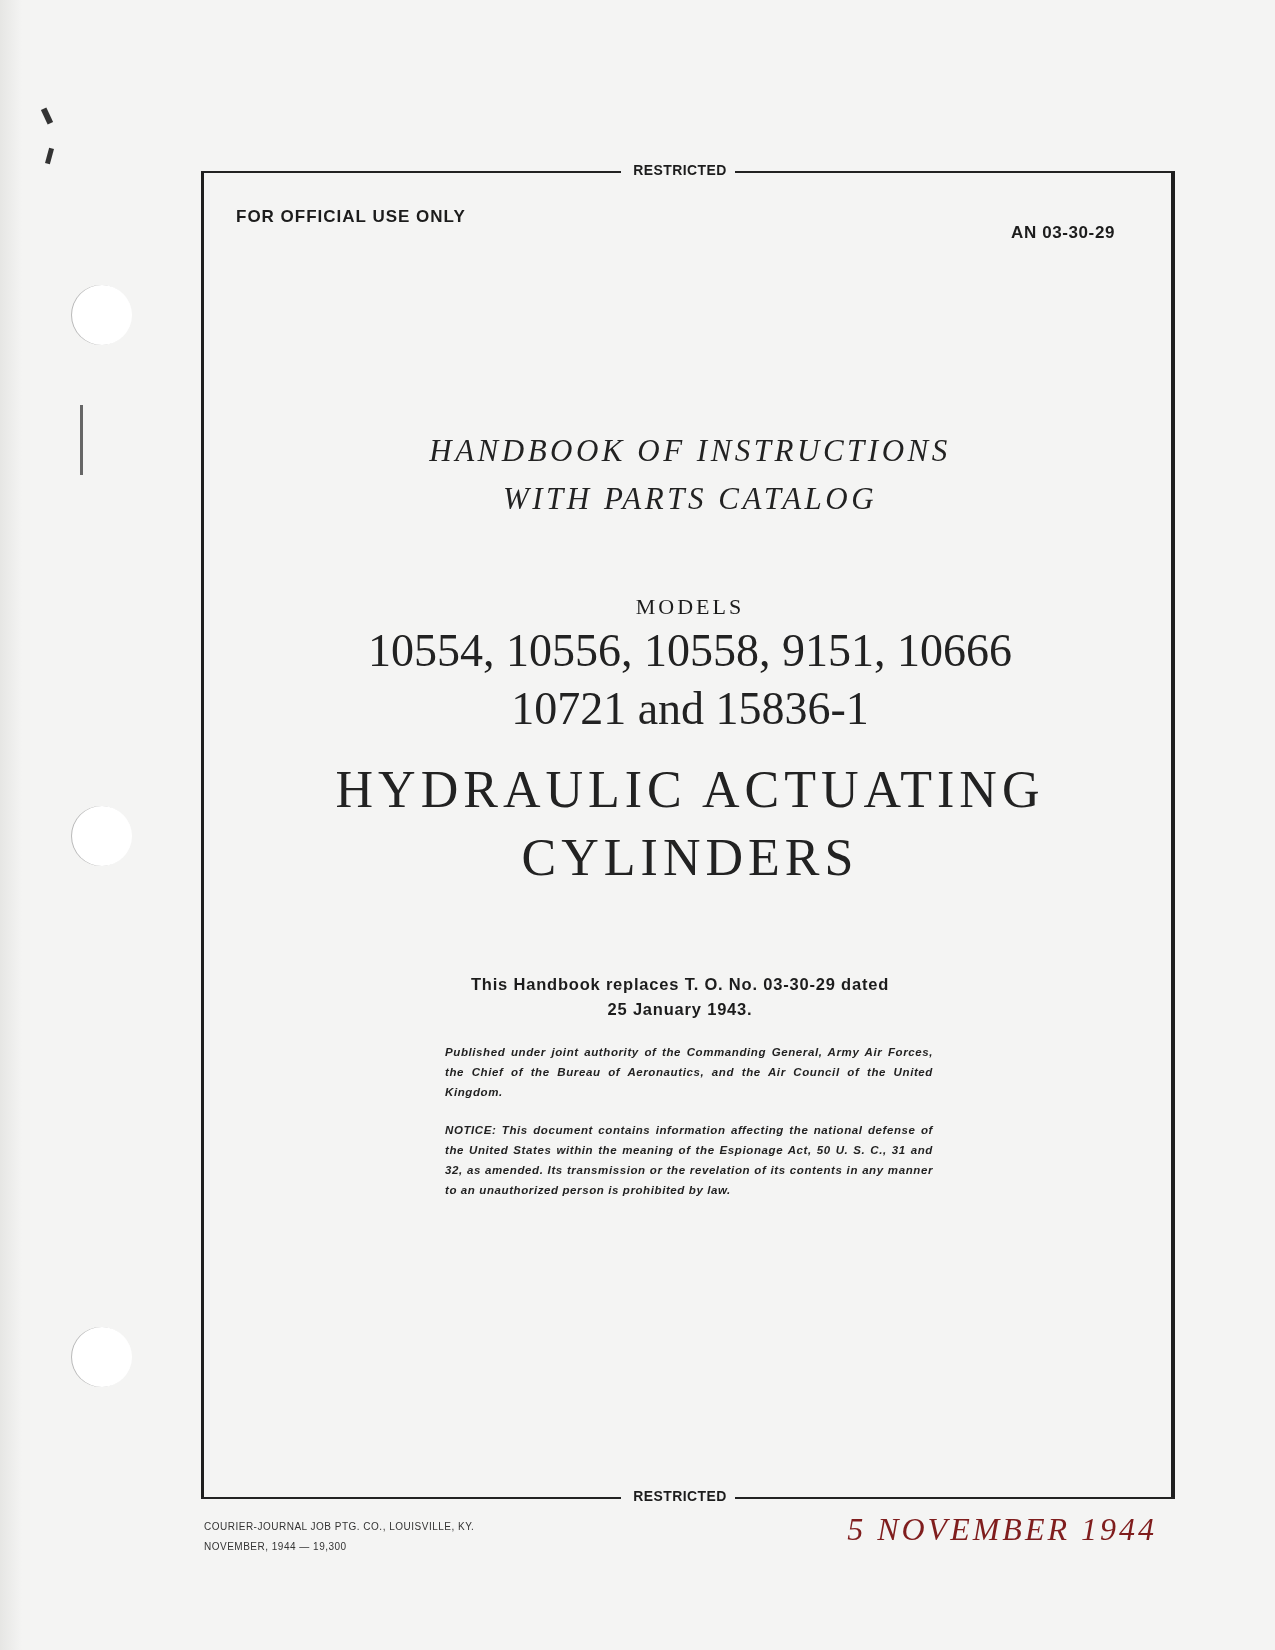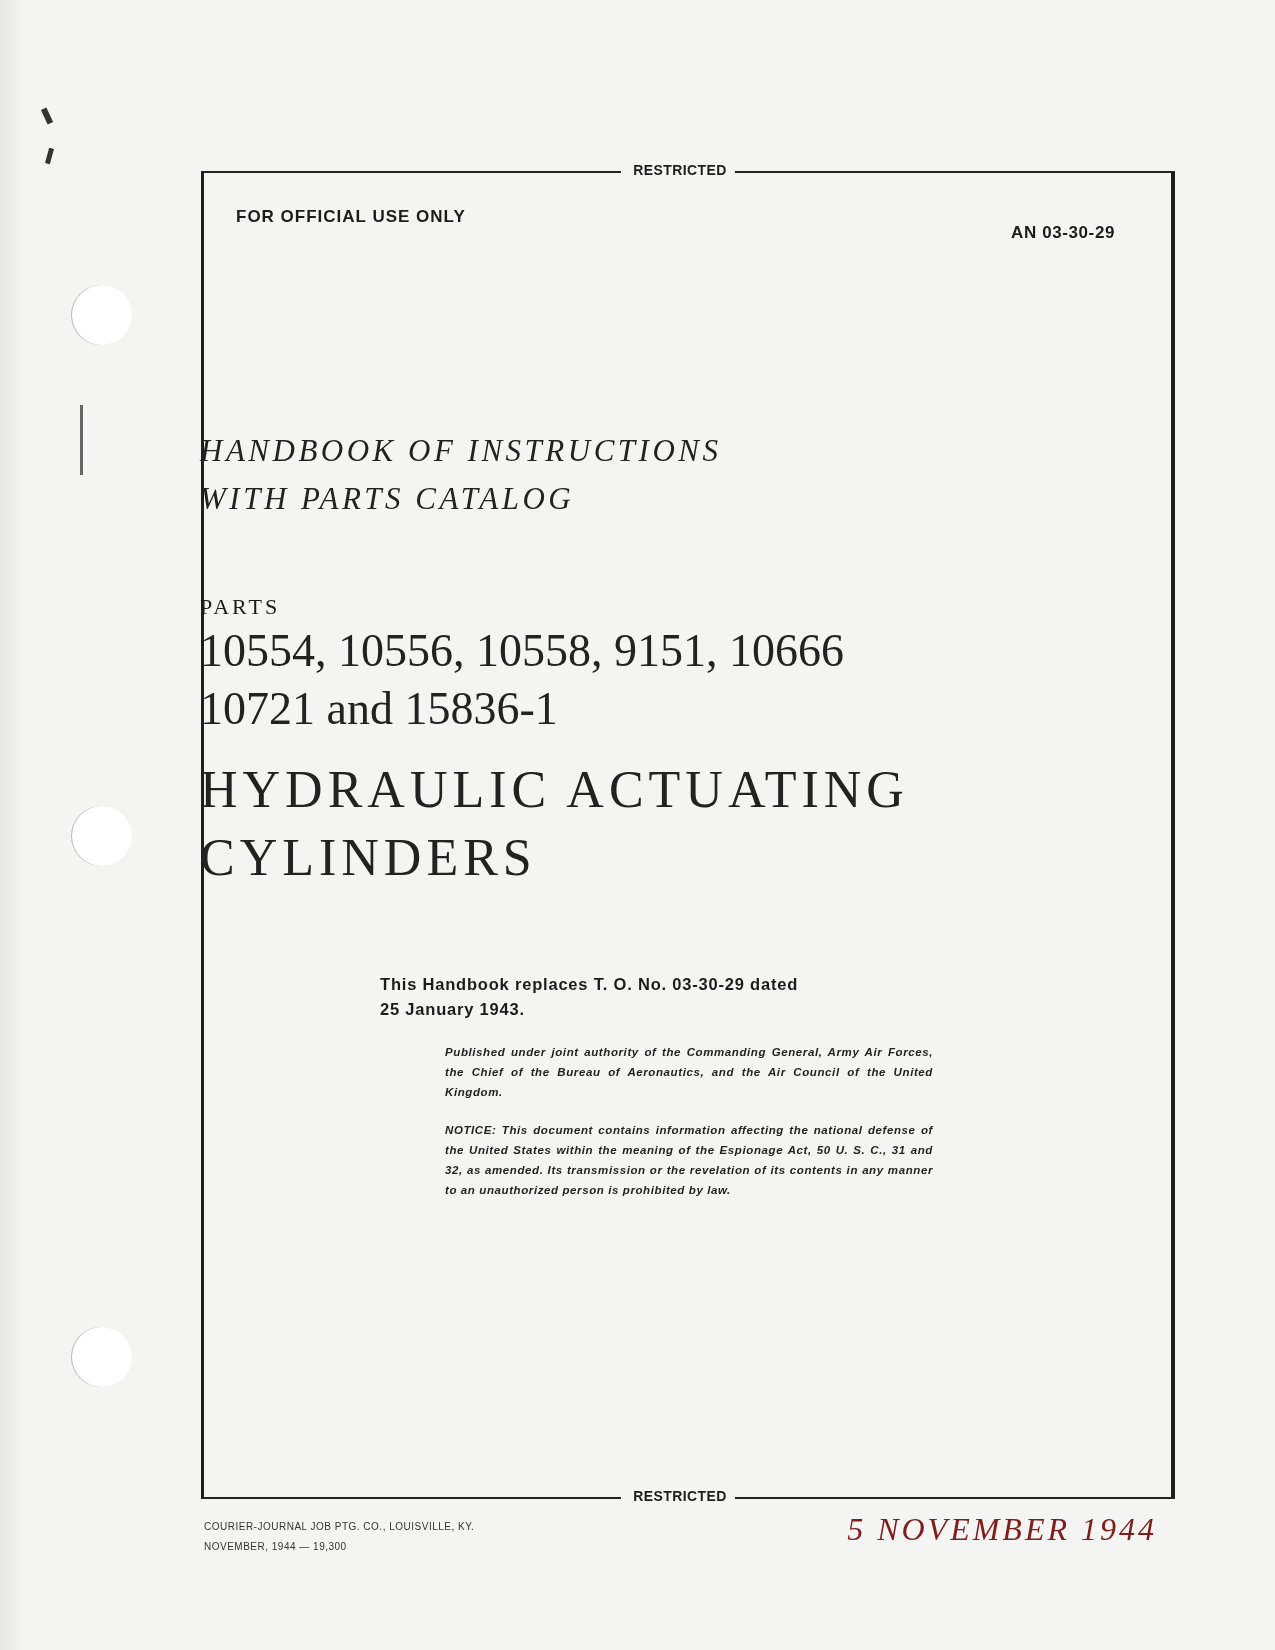--- a/index.html
+++ b/index.html
@@ -42,21 +42,21 @@
     transform-origin: center;
   }
   .sans-bold {
     font-family: "Liberation Sans", "DejaVu Sans", sans-serif;
     font-weight: bold;
   }
   .serif {
     font-family: "Liberation Serif", "DejaVu Serif", serif;
   }
   .abs { position: absolute; }
-  .center { text-align: left; }
+  .center { text-align: center; }
   .header-left { left: 236px; top: 207px; font-size: 17px; letter-spacing: 1px; }
   .header-right { right: 160px; top: 207px; font-size: 17px; letter-spacing: 0.6px; margin-top: 16px; }
 
   .italic-title {
     left: 200px; width: 980px; font-style: italic;
     font-size: 31px; letter-spacing: 3.5px; color: #222;
   }
   .models-label {
     left: 200px; width: 980px; top: 594px; font-size: 22px; letter-spacing: 3px;
   }
@@ -109,21 +109,21 @@
 <div class="rule" style="left:201px; top:1497px; width:420px;"></div>
 <div class="rule" style="left:735px; top:1497px; width:440px;"></div>
 <div class="rule-label" style="left:620px; top:1487px; width:116px; text-align:center;">RESTRICTED</div>
 
 <div class="abs sans-bold header-left">FOR OFFICIAL USE ONLY</div>
 <div class="abs sans-bold header-right">AN 03-30-29</div>
 
 <div class="abs serif center italic-title" style="top:433px;">HANDBOOK OF INSTRUCTIONS</div>
 <div class="abs serif center italic-title" style="top:481px;">WITH PARTS CATALOG</div>
 
-<div class="abs serif center models-label">PARTS</div>
+<div class="abs serif center models-label">MODELS</div>
 <div class="abs serif center models-line" style="top:624px;">10554, 10556, 10558, 9151, 10666</div>
 <div class="abs serif center models-line" style="top:682px;">10721 and 15836-1</div>
 
 <div class="abs serif center big-title" style="top:760px;">HYDRAULIC ACTUATING</div>
 <div class="abs serif center big-title" style="top:828px;">CYLINDERS</div>
 
 <div class="abs sans-bold center replace-note" style="top:972px;">This Handbook replaces T. O. No. 03-30-29 dated</div>
 <div class="abs sans-bold center replace-note" style="top:997px;">25 January 1943.</div>
 
 <div class="abs para" style="top:1042px;">Published under joint authority of the Commanding General, Army Air Forces, the Chief of the Bureau of Aeronautics, and the Air Council of the United Kingdom.</div>

